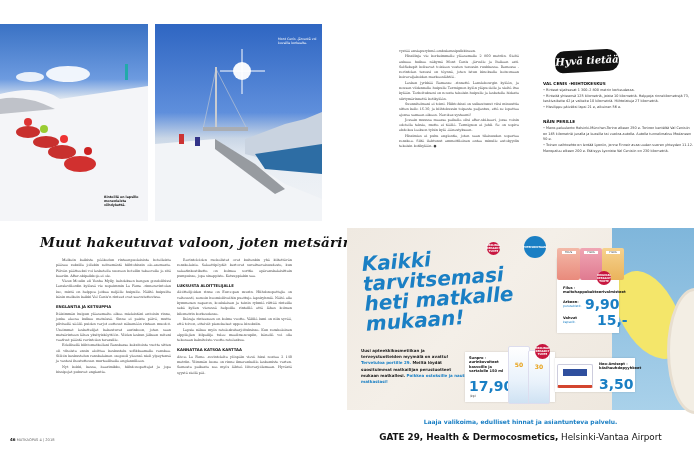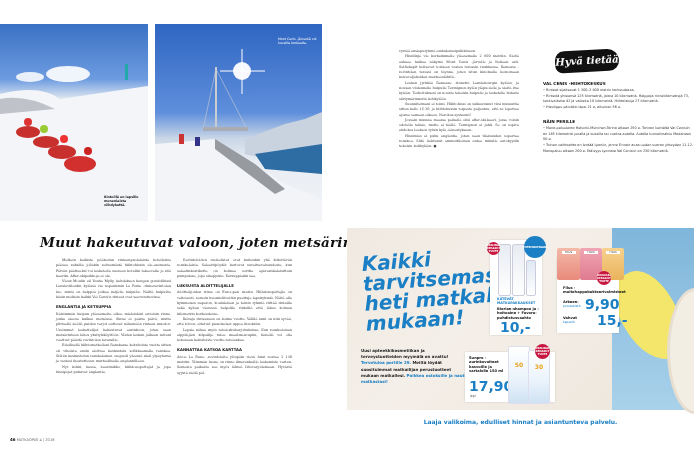--- a/index.html
+++ b/index.html
@@ -146,28 +146,20 @@
     <div>Kaikki</div>
     <div>tarvitsemasi</div>
     <div>heti matkalle</div>
     <div>mukaan!</div>
   </div>
 
   <div class="abs ad-body">
     <span>Uusi apteekkikosmetiikan ja terveystuotteiden myymälä on avattu! </span><span class="blue">Tervetuloa portille 29.</span><span> Meiltä löydät suosituimmat matkailijan perustuotteet mukaan matkallesi. </span><span class="blue">Poikkea ostoksille ja nauti matkastasi!</span>
   </div>
 
-  <div class="abs card" style="left:143px;top:12px;width:52px;height:95px;">
-    <div class="abs prod" style="left:8px;top:4px;width:11px;height:50px;background:linear-gradient(#e8ecf2,#fff);border:1px solid #ccd;"></div>
-    <div class="abs prod" style="left:22px;top:4px;width:11px;height:50px;background:linear-gradient(#e8ecf2,#fff);border:1px solid #ccd;"></div>
-    <div class="abs prod" style="left:36px;top:20px;width:8px;height:34px;background:linear-gradient(#dfe8f4,#fff);border:1px solid #ccd;"></div>
-    <div class="abs k" style="left:7px;top:58px;width:44px;line-height:3.8px;">KÄTEVÄT MATKAPAKKAUKSET</div>
-    <div class="abs t" style="left:7px;top:67px;width:44px;">Biorian-shampoo ja -hoitoaine + Favora-puhdistusvaahto</div>
-    <div class="abs price" style="left:10px;top:79px;">10,-</div>
-  </div>
   <div class="abs dot blue" style="left:177px;top:8px;width:22px;height:22px;">YHTEISHINTAAN!</div>
   <div class="abs dot red" style="left:140px;top:14px;width:13px;height:13px;">ORIGINAL KERAAILY TUOTE</div>
 
   <div class="abs card" style="left:210px;top:30px;width:62px;height:75px;">
     <div class="abs t" style="left:6px;top:28px;width:54px;">Filus -maitohappobakteerivalmisteet</div>
     <div class="abs t" style="left:6px;top:42px;">Arkeen-</div>
     <div class="abs" style="left:6px;top:46px;font-size:3px;color:#1a7fc4;font-family:'DejaVu Sans',sans-serif;">purutabletit.</div>
     <div class="abs price" style="left:28px;top:38px;">9,90</div>
     <div class="abs t" style="left:6px;top:58px;">Vahvat</div>
     <div class="abs" style="left:6px;top:62px;font-size:3px;color:#1a7fc4;font-family:'DejaVu Sans',sans-serif;">kapselit.</div>
@@ -190,15 +182,25 @@
     <div class="abs" style="left:5px;top:42px;font-size:3px;font-family:'DejaVu Sans',sans-serif;color:#333;">/kpl</div>
   </div>
   <div class="abs prod" style="left:161px;top:118px;width:20px;height:56px;background:linear-gradient(#fff,#e9f2fb 60%,#cfe2f3);border:1px solid #dde;">
       <div style="text-align:center;font-family:'DejaVu Sans',sans-serif;font-weight:bold;color:#e8a31b;font-size:6px;margin-top:14px;">50</div>
     </div>
   <div class="abs prod" style="left:181px;top:122px;width:20px;height:52px;background:linear-gradient(#fff,#e9f2fb 60%,#cfe2f3);border:1px solid #dde;">
       <div style="text-align:center;font-family:'DejaVu Sans',sans-serif;font-weight:bold;color:#e8a31b;font-size:6px;margin-top:12px;">30</div>
     </div>
   <div class="abs dot red" style="left:188px;top:116px;width:15px;height:15px;">ORIGINAL KERAAILY TUOTE</div>
 
+  <div class="abs card" style="left:208px;top:130px;width:80px;height:34px;">
+    <div class="abs prod" style="left:2px;top:6px;width:34px;height:20px;background:#fff;border:1px solid #ccd;border-bottom:3px solid #d3452e;">
+        <div style="margin:4px 5px;height:7px;background:#2f4f9e;"></div>
+      </div>
+    <div class="abs t" style="left:44px;top:4px;width:34px;">Neo-Amisept -käsihuuhdepyyhkeet</div>
+    <div class="abs price" style="left:44px;top:18px;">3,50</div>
+  </div>
 
   <div class="abs ad-tagline">Laaja valikoima, edulliset hinnat ja asiantunteva palvelu.</div>
+  <div class="abs ad-footer">
+    <b>GATE 29, Health &amp; Dermocosmetics,</b><span> Helsinki-Vantaa Airport</span>
+  </div>
 </div>
 
 </body></html>

